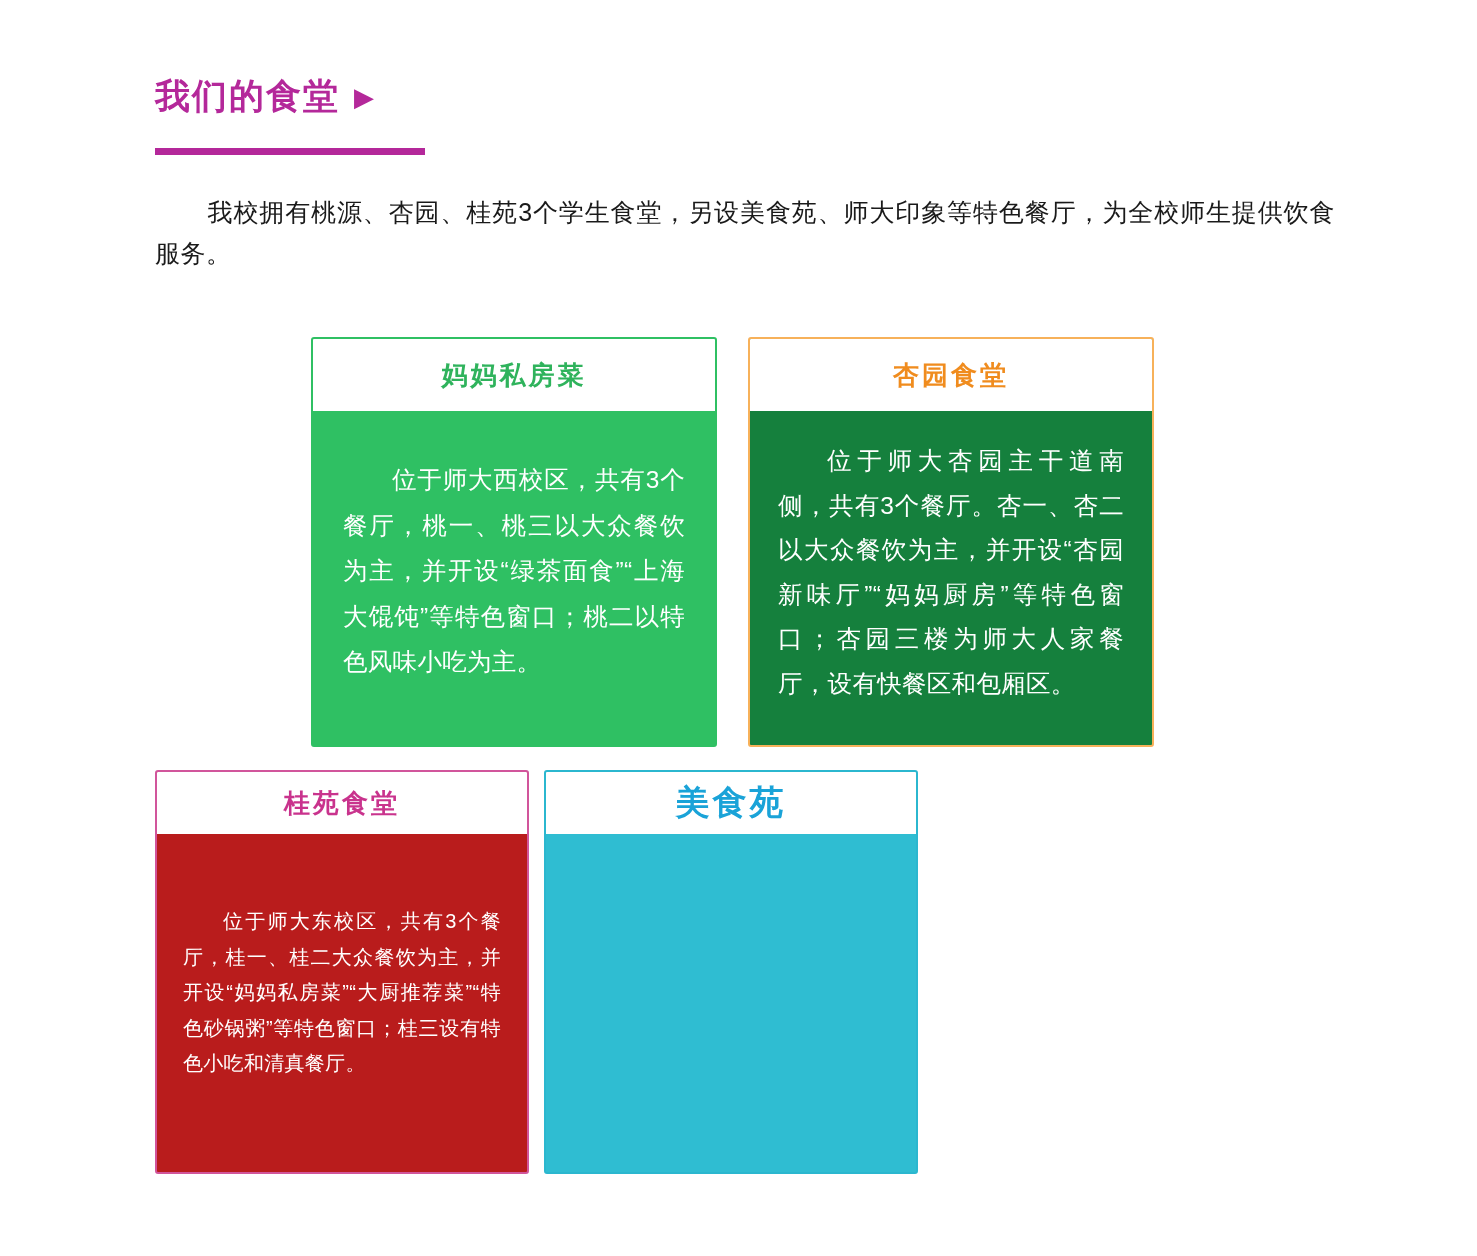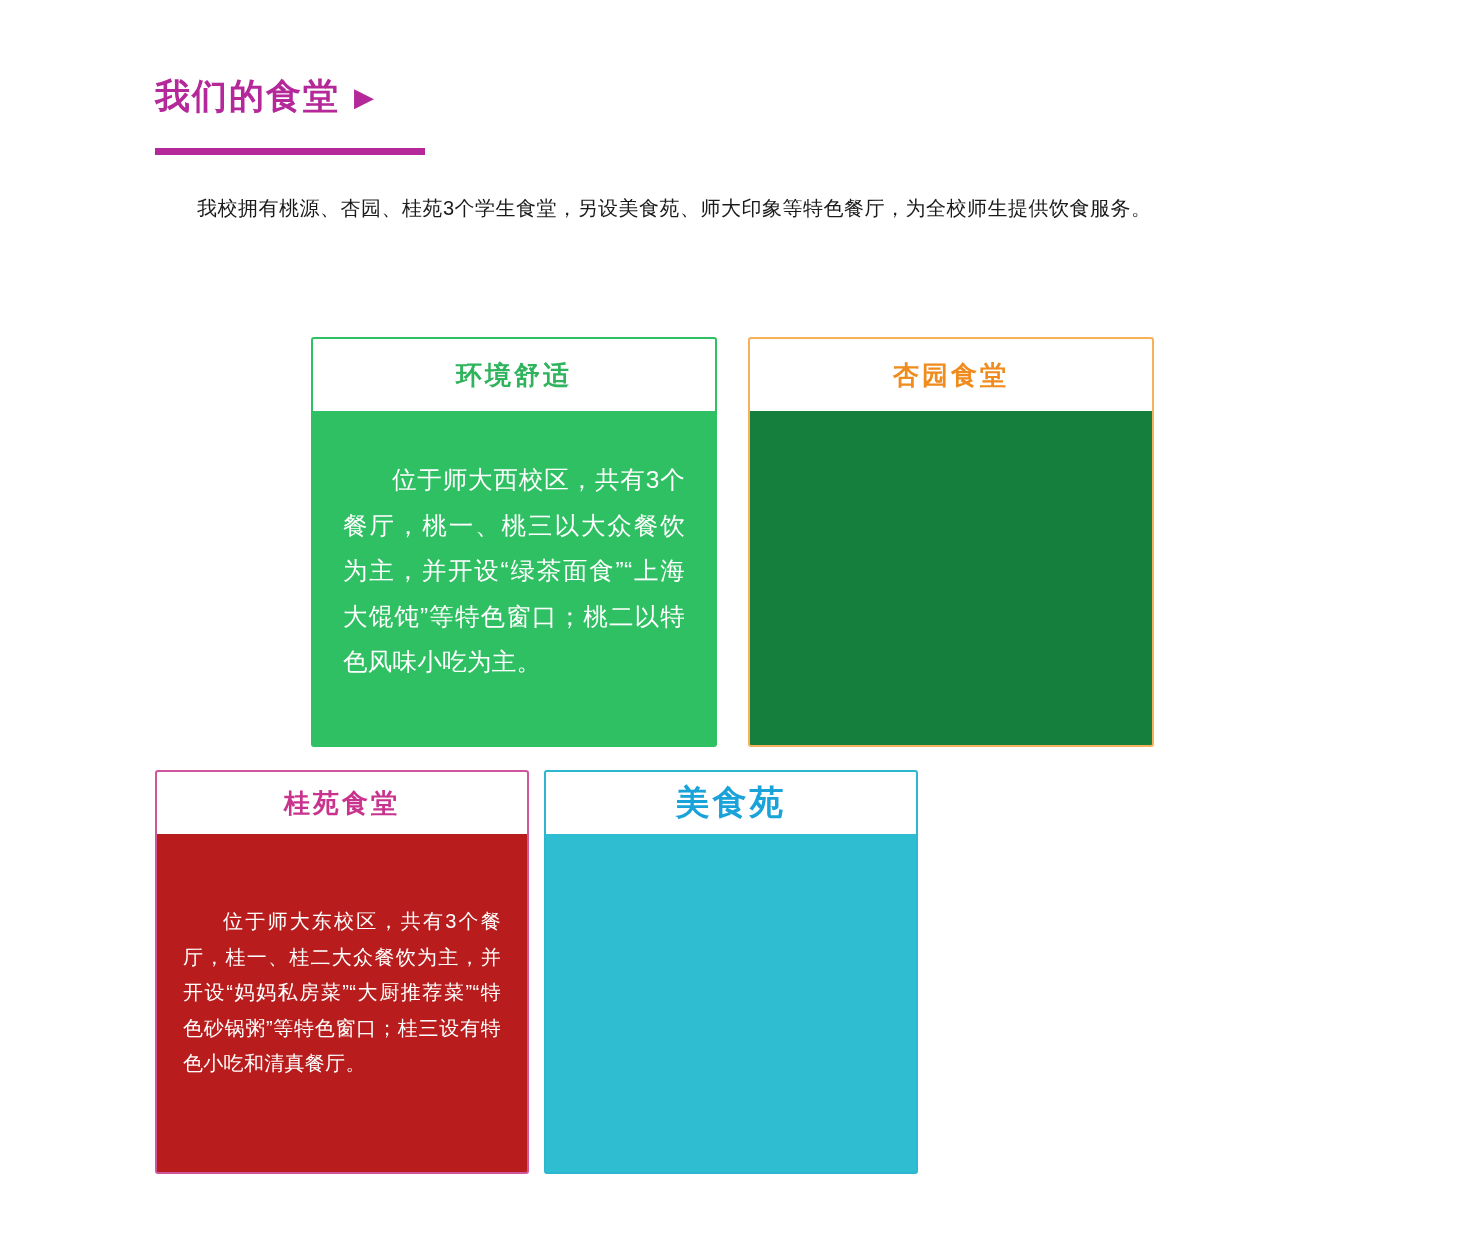--- a/index.html
+++ b/index.html
@@ -55,21 +55,21 @@
     height: 7px;
     background: #b4289a;
   }
 
   
   .intro {
     position: absolute;
     left: 155px;
     top: 192px;
     width: 1180px;
-    font-size: 20px;
+    font-size: 25px;
     line-height: 1.62;
     color: #1a1a1a;
     text-indent: 2.1em;
     letter-spacing: 0.5px;
     text-align: justify;
   }
 
   
   .card {
     position: absolute;
@@ -182,26 +182,27 @@
     <div class="heading-row">
       <span class="heading-title">我们的食堂</span>
       <span class="heading-arrow">▶</span>
     </div>
   </div>
   <div class="heading-rule"></div>
 
   <div class="intro">我校拥有桃源、杏园、桂苑3个学生食堂，另设美食苑、师大印象等特色餐厅，为全校师生提供饮食服务。</div>
 
   <div class="card" id="card-taoyuan">
-    <div class="card-head">环境舒适</div>
+    <div class="card-head">妈妈私房菜</div>
     <div class="card-body">位于师大西校区，共有3个餐厅，桃一、桃三以大众餐饮为主，并开设“绿茶面食”“上海大馄饨”等特色窗口；桃二以特色风味小吃为主。</div>
   </div>
 
   <div class="card" id="card-xingyuan">
     <div class="card-head">杏园食堂</div>
+    <div class="card-body">位于师大杏园主干道南侧，共有3个餐厅。杏一、杏二以大众餐饮为主，并开设“杏园新味厅”“妈妈厨房”等特色窗口；杏园三楼为师大人家餐厅，设有快餐区和包厢区。</div>
   </div>
 
   <div class="card" id="card-guiyuan">
     <div class="card-head">桂苑食堂</div>
     <div class="card-body">位于师大东校区，共有3个餐厅，桂一、桂二大众餐饮为主，并开设“妈妈私房菜”“大厨推荐菜”“特色砂锅粥”等特色窗口；桂三设有特色小吃和清真餐厅。</div>
   </div>
 
   <div class="card" id="card-meishiyuan">
     <div class="card-head">美食苑</div>
   </div>

